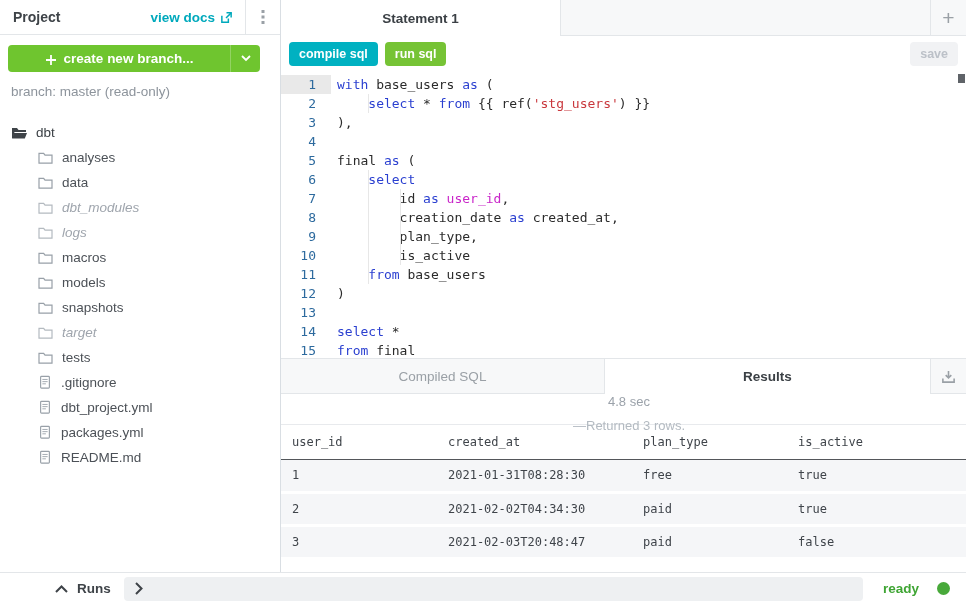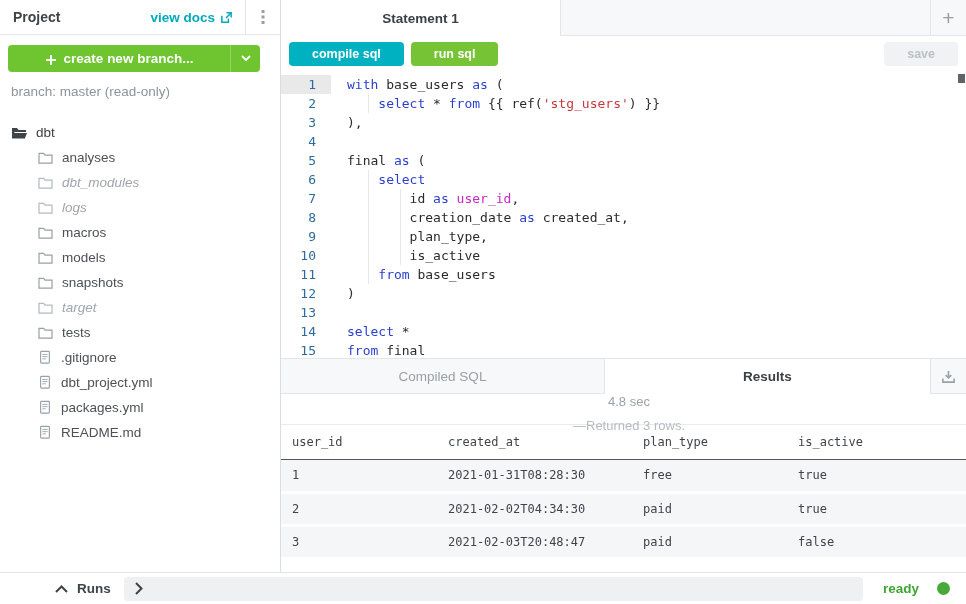--- a/index.html
+++ b/index.html
@@ -24,32 +24,32 @@
   .tree-item.muted { color:#9fa5ad; font-style:italic; }
   .tree-item svg { flex:none; }
 
   
   .main { flex:1; display:flex; flex-direction:column; min-width:0; }
   .tabbar { height:36px; display:flex; background:#f7f8f9; border-bottom:1px solid #e3e6e9; }
   .tab-active { width:280px; background:#fff; border-right:1px solid #e3e6e9; margin-bottom:-1px; display:flex; align-items:center; justify-content:center; font-weight:bold; font-size:13.5px; color:#3b4045; cursor:pointer; }
   .tab-spacer { flex:1; }
   .tab-plus { width:36px; border-left:1px solid #e3e6e9; display:flex; align-items:center; justify-content:center; color:#9aa0a6; font-size:21px; cursor:pointer; }
   .toolbar { height:36px; display:flex; align-items:center; padding:0 8px; gap:7px; }
-  .btn { border:none; border-radius:4px; color:#fff; font-weight:bold; font-size:12.5px; padding:5px 23px; cursor:pointer; font-family:inherit; }
+  .btn { border:none; border-radius:4px; color:#fff; font-weight:bold; font-size:12.5px; padding:5px 10px; cursor:pointer; font-family:inherit; }
   .btn-compile { background:#00b1c1; }
   .btn-run { background:#76c335; }
   .btn-save { margin-left:auto; background:#f1f2f4; color:#bcc1c8; }
 
   
   .editor { height:286px; position:relative; display:flex; font-family:"DejaVu Sans Mono", monospace; font-size:13px; line-height:19px; padding-top:3px; overflow:hidden; }
   .gutter { width:50px; flex:none; }
   .gutter div { height:19px; text-align:right; padding-right:15px; color:#2d6a9e; }
   .gutter div.active { background:#e9e9e9; }
   .code { flex:1; white-space:pre; color:#2b2b2b; }
-  .code .ln { height:19px; position:relative; padding-left:16px; }
+  .code .ln { height:19px; position:relative; padding-left:6px; }
   .code .k { color:#2a3fd0; }
   .code .s { color:#c9383d; }
   .code .m { color:#c926c9; }
   .guide { position:absolute; top:0; bottom:0; width:1px; background:#e7e7e7; }
   .scroll-thumb { position:absolute; right:1px; top:2px; width:7px; height:9px; background:#5f6368; }
 
   
   .bottom-tabs { height:36px; display:flex; border-top:1px solid #e3e6e9; }
   .btab-compiled { width:324px; background:#f7f8f9; border-right:1px solid #e3e6e9; border-bottom:1px solid #e3e6e9; display:flex; align-items:center; justify-content:center; color:#9aa0a6; font-size:13.5px; cursor:pointer; }
   .btab-results { flex:1; background:#fff; display:flex; align-items:center; justify-content:center; font-weight:bold; font-size:13.5px; color:#3b4045; cursor:pointer; }
@@ -119,20 +119,26 @@
               <path d="M1 2h5l1.5 2H15v2H3.5L2 12H1z" fill="#3e4348"></path>
               <path d="M3 7h13l-2.2 5.5H1z" fill="#3e4348"></path>
             </svg>
             <span>dbt</span>
           </div>
           <div class="tree-item">
             <svg width="15" height="13" viewBox="0 0 16 14">
               <path d="M1 2.5h5l1.5 2H15v8.5H1z" fill="none" stroke="#98a0a8" stroke-width="1.3"></path>
             </svg>
             <span>analyses</span>
+          </div>
+          <div class="tree-item">
+            <svg width="15" height="13" viewBox="0 0 16 14">
+              <path d="M1 2.5h5l1.5 2H15v8.5H1z" fill="none" stroke="#98a0a8" stroke-width="1.3"></path>
+            </svg>
+            <span>data</span>
           </div>
           <div class="tree-item muted">
             <svg width="15" height="13" viewBox="0 0 16 14">
               <path d="M1 2.5h5l1.5 2H15v8.5H1z" fill="none" stroke="#b4bac0" stroke-width="1.3"></path>
             </svg>
             <span>dbt_modules</span>
           </div>
           <div class="tree-item muted">
             <svg width="15" height="13" viewBox="0 0 16 14">
               <path d="M1 2.5h5l1.5 2H15v8.5H1z" fill="none" stroke="#b4bac0" stroke-width="1.3"></path>

